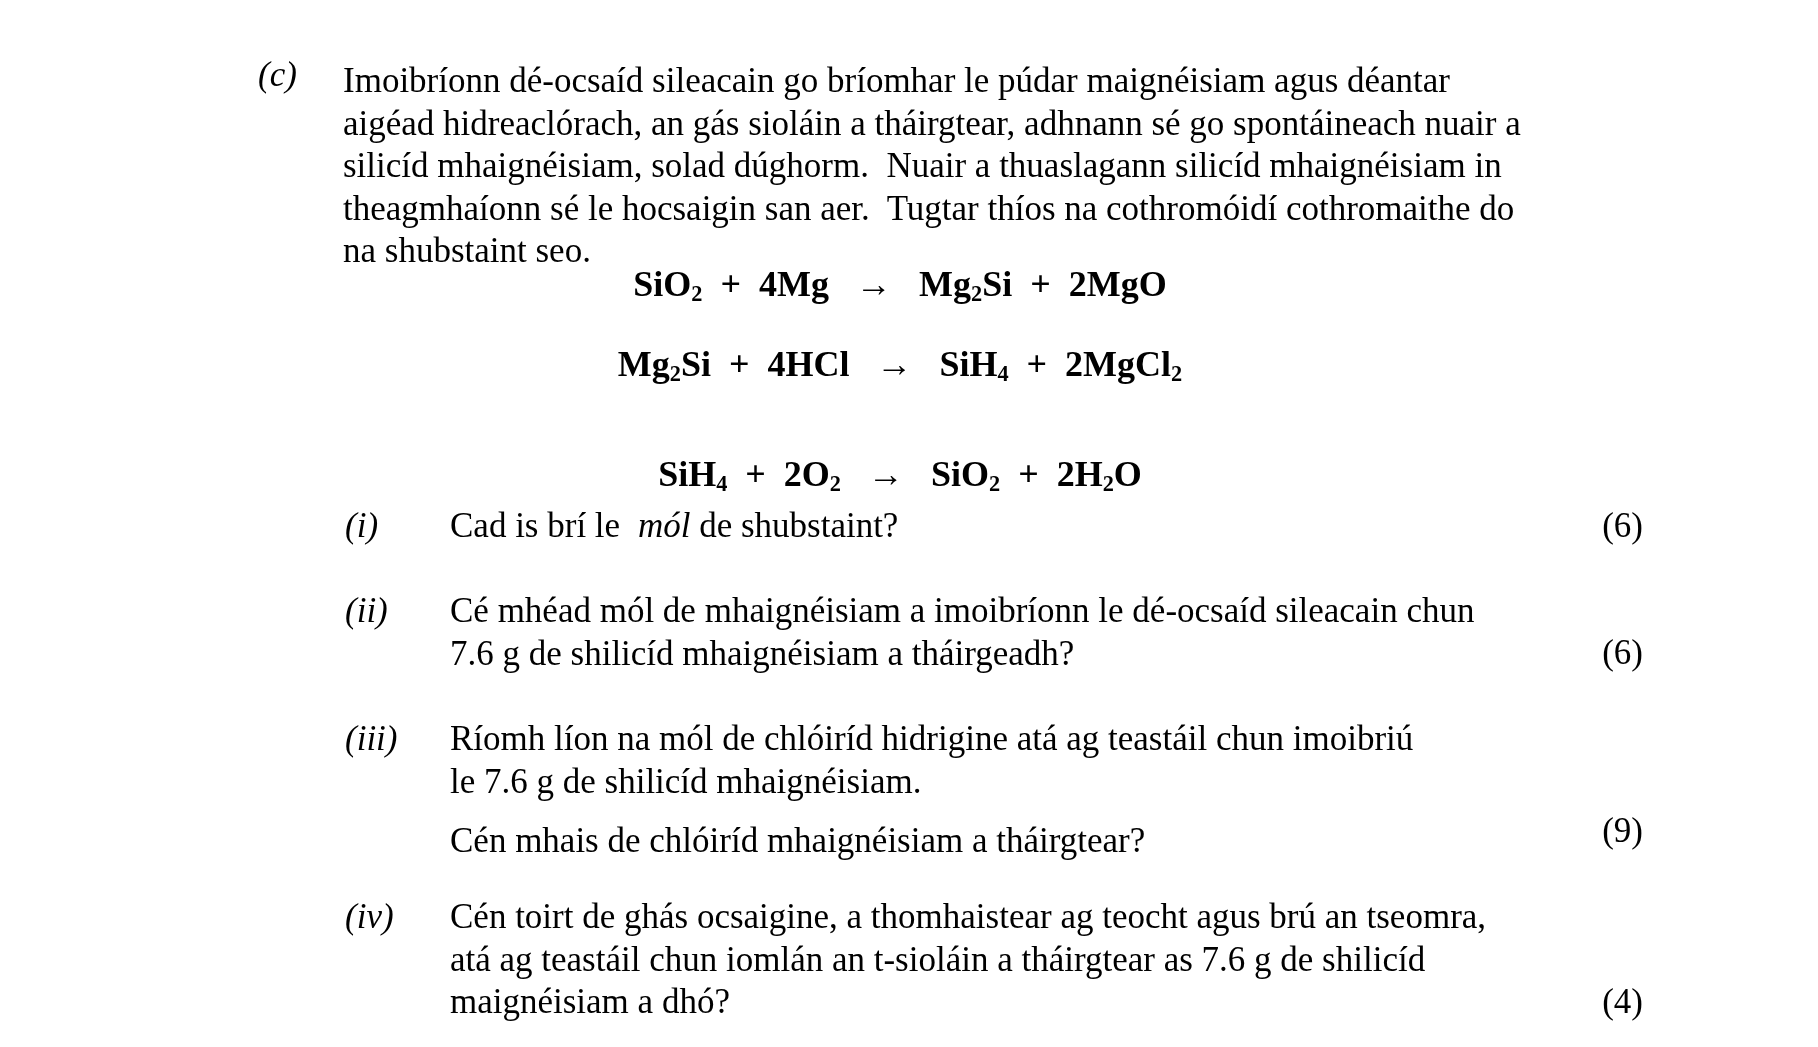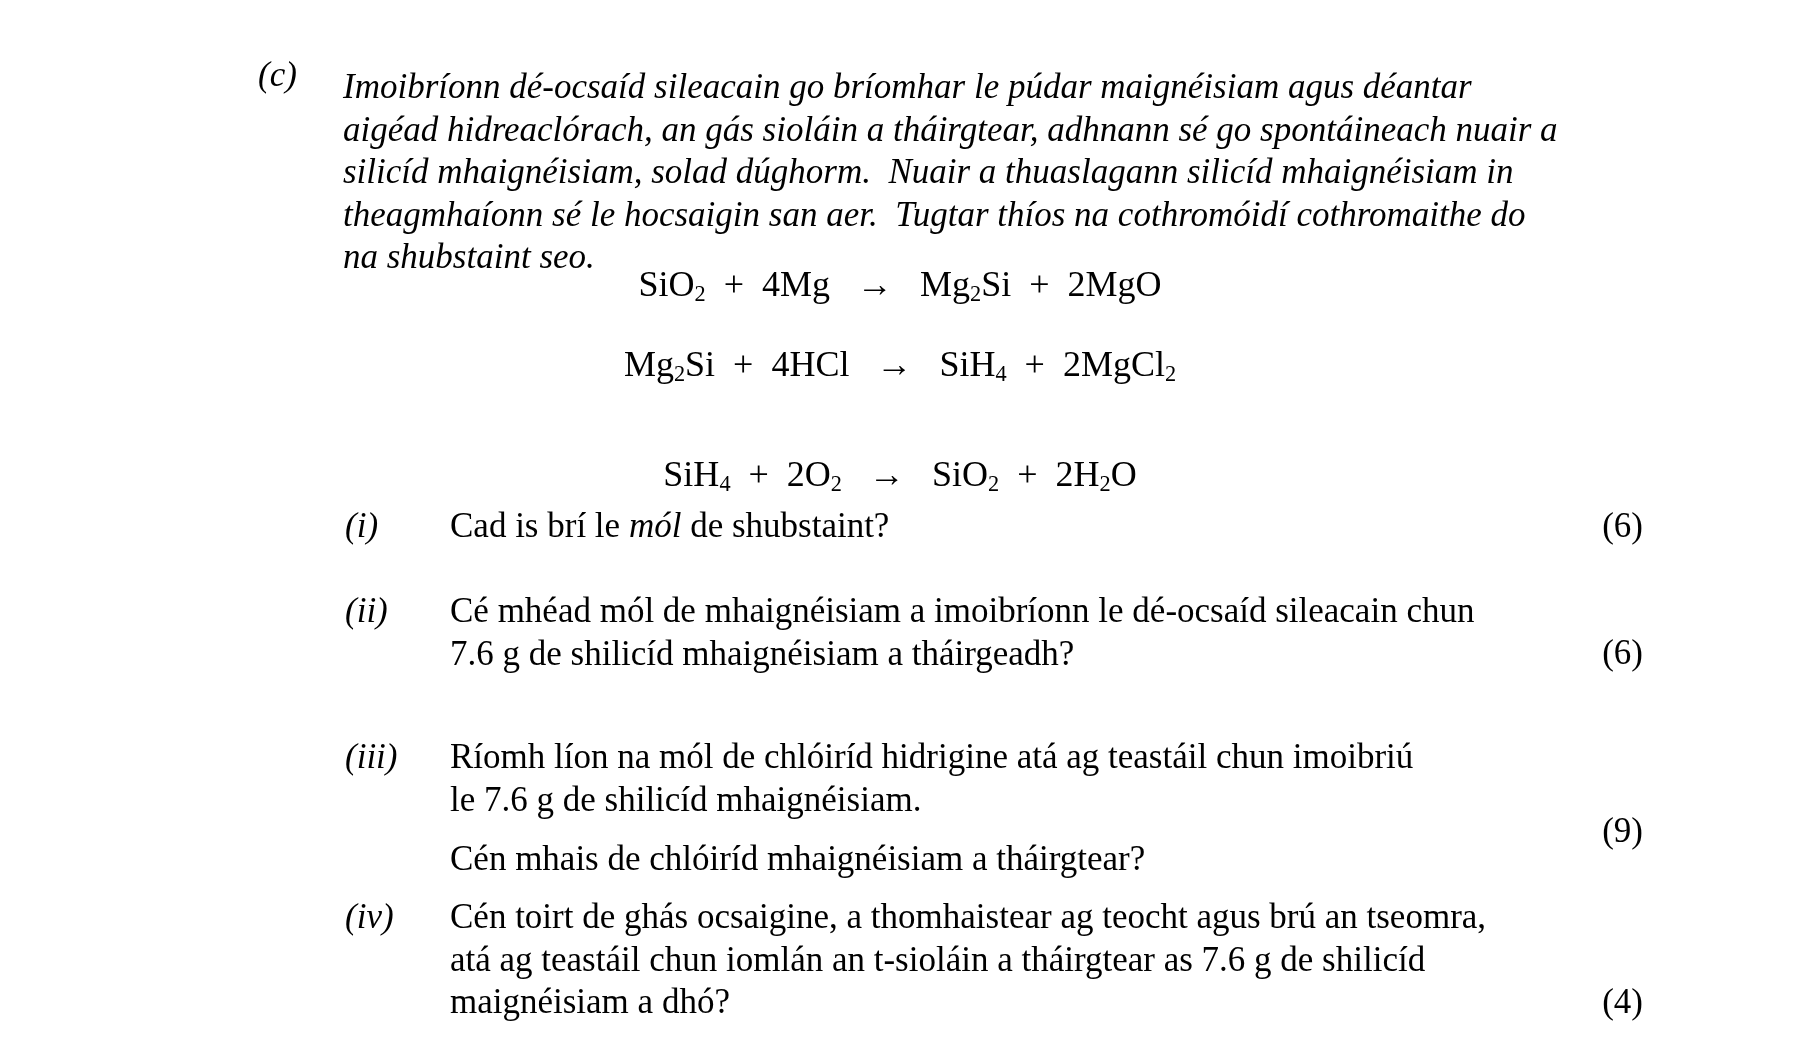--- a/index.html
+++ b/index.html
@@ -23,60 +23,59 @@
   .part-label {
     position: absolute;
     left: 258px;
     top: 54px;
     font-style: italic;
     white-space: pre;
   }
   .intro {
     position: absolute;
     left: 343px;
-    top: 66px;
-    font-style: italic;
+    top: 60px;
   }
 
   .eq {
     position: absolute;
     left: 300px;
     width: 1200px;
     text-align: center;
-    font-weight: normal;
+    font-weight: bold;
     font-size: 36px;
     line-height: 44px;
     white-space: pre;
   }
   #eq1 { top: 262px; }
   #eq2 { top: 342px; }
   #eq3 { top: 440px; margin-top: 12px; }
 
   sub {
     font-size: 0.62em;
     line-height: 0;
     position: relative;
     top: 0.22em;
     vertical-align: baseline;
   }
-  i { font-style: italic; }
+  i { font-style: italic; margin-left: 9px; }
 
   .qlabel {
     position: absolute;
     left: 345px;
     font-style: italic;
     white-space: pre;
   }
   .qtext {
     position: absolute;
     left: 450px;
   }
   #q1-label, #q1-text { top: 505px; }
   #q2-label, #q2-text { top: 590px; }
-  #q3-label, #q3-text { top: 736px; }
+  #q3-label, #q3-text { top: 718px; }
   #q4-label, #q4-text { top: 896px; }
   #q3-text .qline:nth-child(3) { margin-top: 17px; }
 
   .mark {
     position: absolute;
     left: 1540px;
     width: 103px;
     text-align: right;
     white-space: pre;
   }

